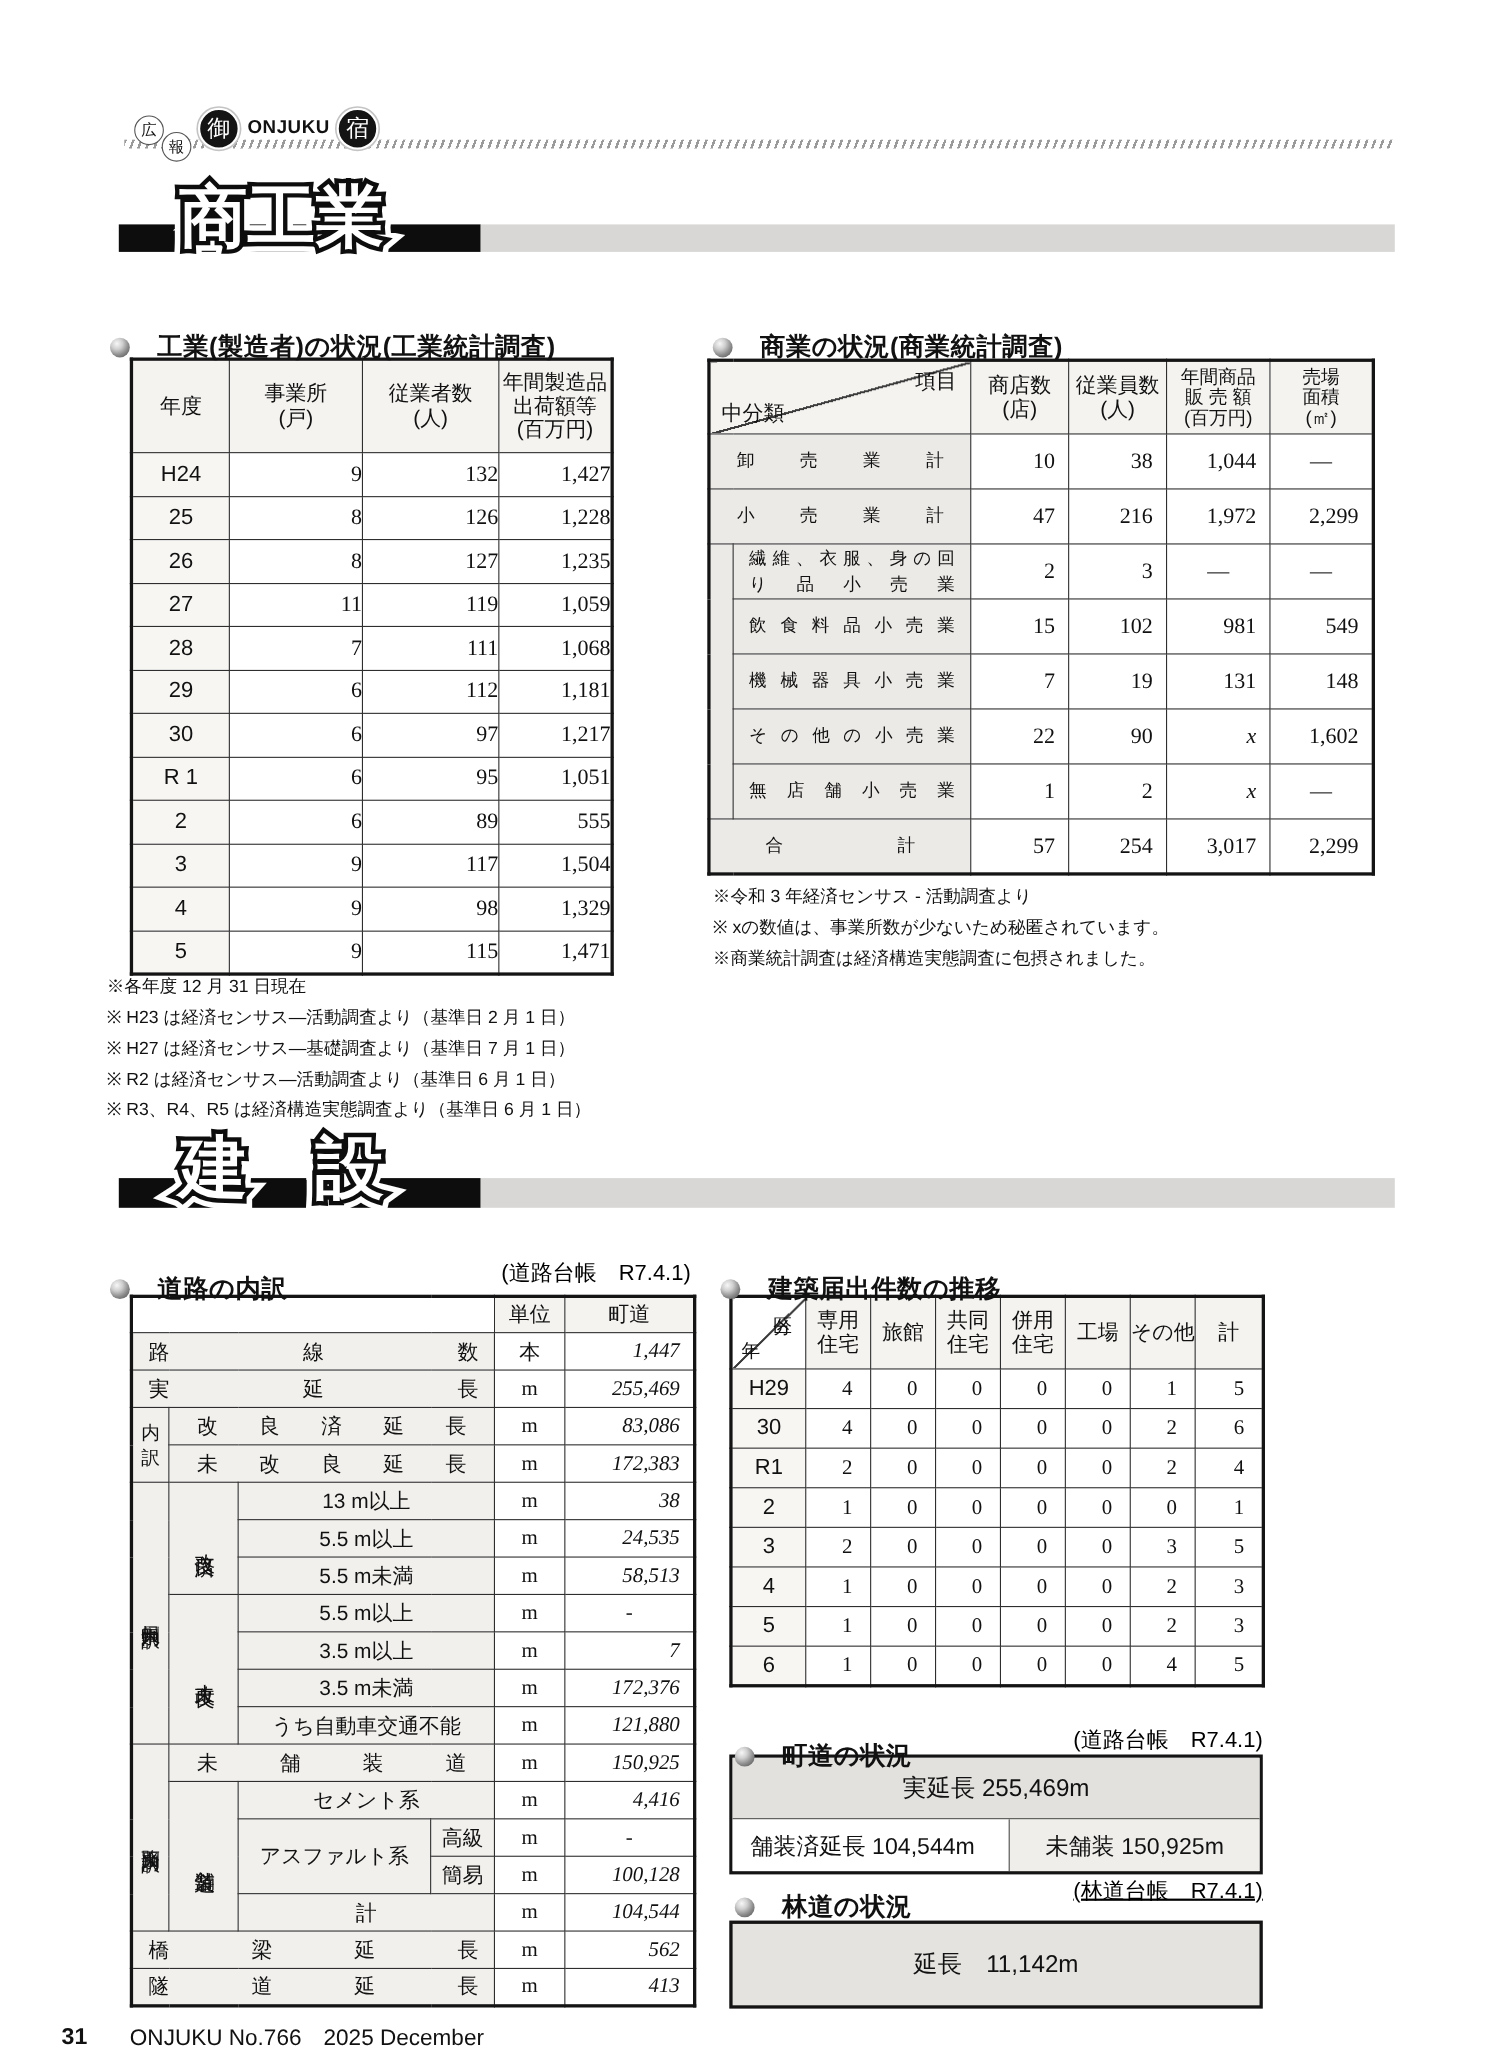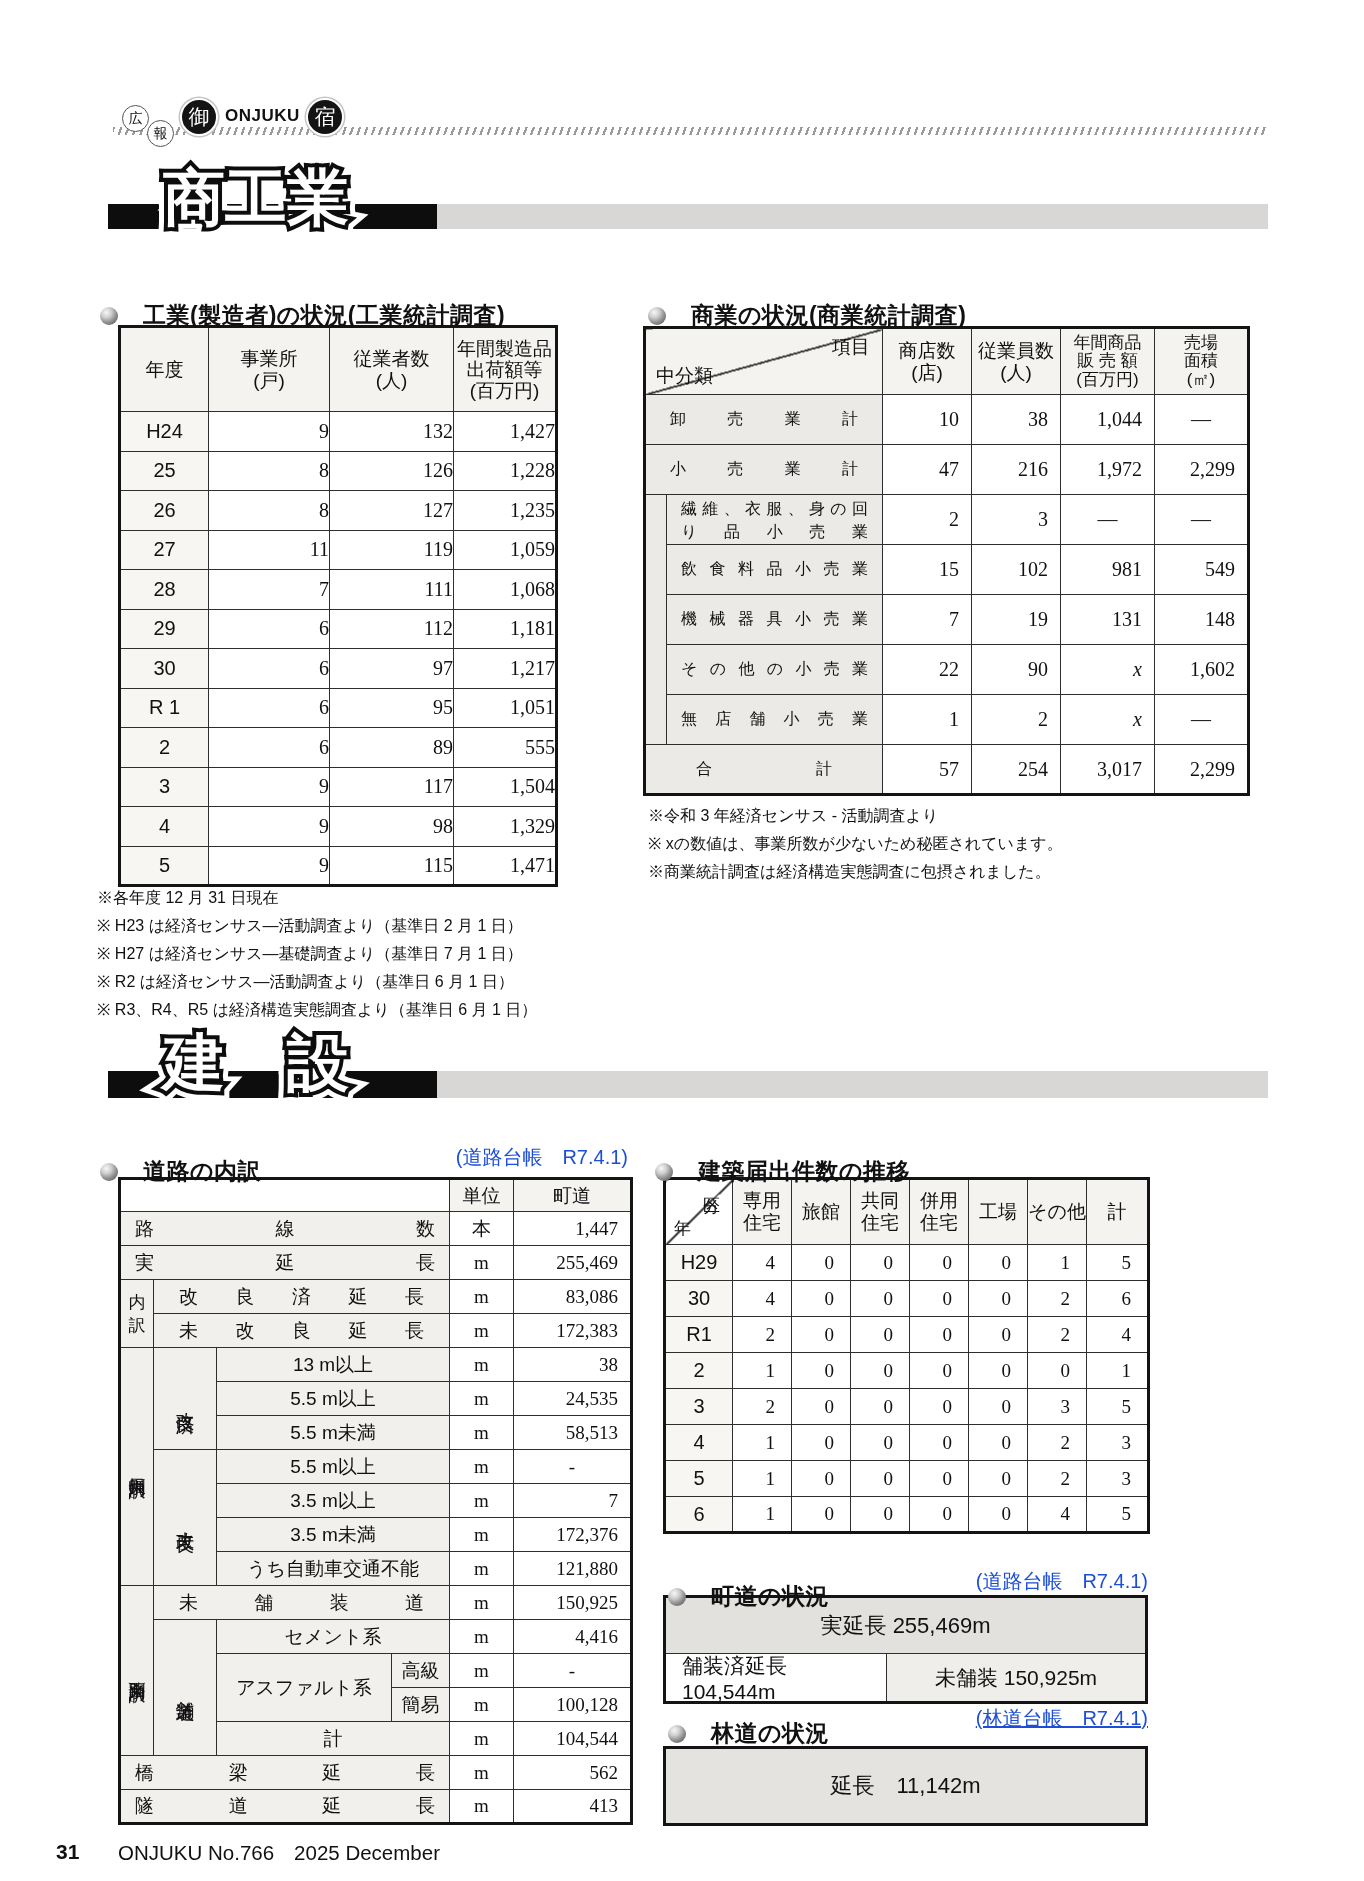--- a/index.html
+++ b/index.html
@@ -21,21 +21,21 @@
   .banner-title .t{position:absolute;left:0;top:0;white-space:pre;}
   .banner-title .halo{-webkit-text-stroke:18px #ffffff;color:#fff;}
   .banner-title .stroke{-webkit-text-stroke:8px #0d0d0d;color:#0d0d0d;}
   .banner-title .fill{color:#ffffff;}
 
   
   .h2row{position:absolute;display:flex;align-items:center;gap:9px;z-index:2;}
   .bullet{width:18px;height:18px;border-radius:50%;flex:0 0 18px;
           background:radial-gradient(circle at 35% 30%,#f7f7f7 0%,#cfcfcf 30%,#8d8d8d 60%,#474747 100%);}
   .h2row h2{margin:16px;font-size:23px;font-weight:700;letter-spacing:.5px;}
-  .annot{position:absolute;font-size:20px;color:#1d4ed8;z-index:2;}
+  .annot{position:absolute;font-size:20px;color:#000000;z-index:2;}
 
   
   table.tbl{position:absolute;border-collapse:collapse;table-layout:fixed;background:#fff;}
   .tbl td,.tbl th{border:1.5px solid #2e2e2e;padding:0;font-weight:400;overflow:hidden;}
   .tbl{border:3px solid #141414;}
   .tbl th{background:#f4f3f0;font-size:19px;text-align:center;line-height:22px;}
   .tbl th span{display:block;}
   .num{font-family:"Liberation Serif",serif;font-size:19px;text-align:right;padding-right:13px;}
   .numcell{font-family:"Liberation Serif",serif;font-size:20px;text-align:right;padding-right:14px;}
   .yearcell{background:#f7f6f3;font-size:20px;text-align:center;}
@@ -63,40 +63,40 @@
   .commerce .clabel{background:#eceae7;}
   .commerce .indent{background:#eceae7;}
   .commerce th.small3{font-size:17px;line-height:18.5px;}
   .commerce .num{font-size:20px;padding-right:12px;}
   .commerce .cdiag{background-color:#f4f3f0;}
   .commerce .two-line span{display:flex;line-height:23px;}
   
   .roads tr{height:34px;}
   .roads .hrow{height:33px;}
   .roads .l1{font-size:17px;text-align:center;}
-  .roads .num{padding-right:12px;}
+  .roads .num{padding-right:12px;font-style:italic;}
   .roads .rdiag{background:#fff;}
   
   .buildings thead tr{height:66px;}
   .buildings tbody tr{height:36px;}
   .buildings .numcell{font-size:19px;padding-right:16px;}
   .buildings .bdiag-kubun{position:absolute;top:4px;right:9px;font-size:17px;writing-mode:vertical-rl;text-orientation:upright;}
   .buildings .bdiag-year{position:absolute;bottom:4px;left:8px;font-size:17px;}
 
   
   .notes{position:absolute;font-size:16px;z-index:2;}
   .notes ul{list-style:none;margin:0;padding:0;}
   .notes li{line-height:28px;white-space:nowrap;}
 
   
   .box{position:absolute;border:3px solid #141414;box-sizing:border-box;background:#fff;}
   .box .r1{height:55px;background:#e2e1de;display:flex;align-items:center;justify-content:center;
            font-size:22px;border-bottom:1.5px solid #2e2e2e;}
   .box .r2{height:47px;display:flex;}
-  .box .cellL{width:221px;display:flex;align-items:center;padding-left:16px;box-sizing:border-box;
+  .box .cellL{width:252px;display:flex;align-items:center;padding-left:16px;box-sizing:border-box;
               font-size:21px;border-right:1.5px solid #2e2e2e;background:#fff;}
   .box .cellR{flex:1;display:flex;align-items:center;justify-content:center;font-size:21px;background:#efeeeb;}
   .box.single{display:flex;align-items:center;justify-content:center;font-size:22px;background:#e4e3e0;}
 
   
   .footer-page{position:absolute;left:56px;top:1840px;font-size:21px;font-weight:600;}
   .footer-text{position:absolute;left:118px;top:1841px;font-size:20.5px;display:flex;gap:20px;}
 </style>
 </head>
 <body>

